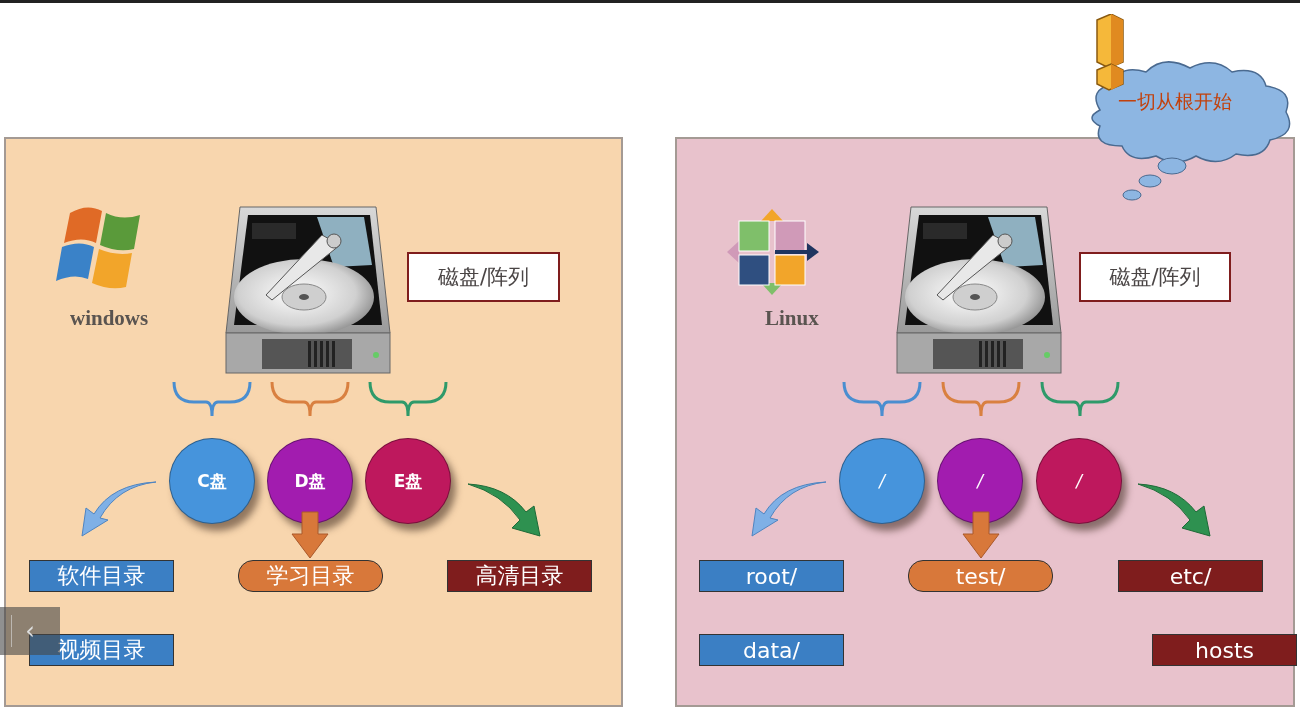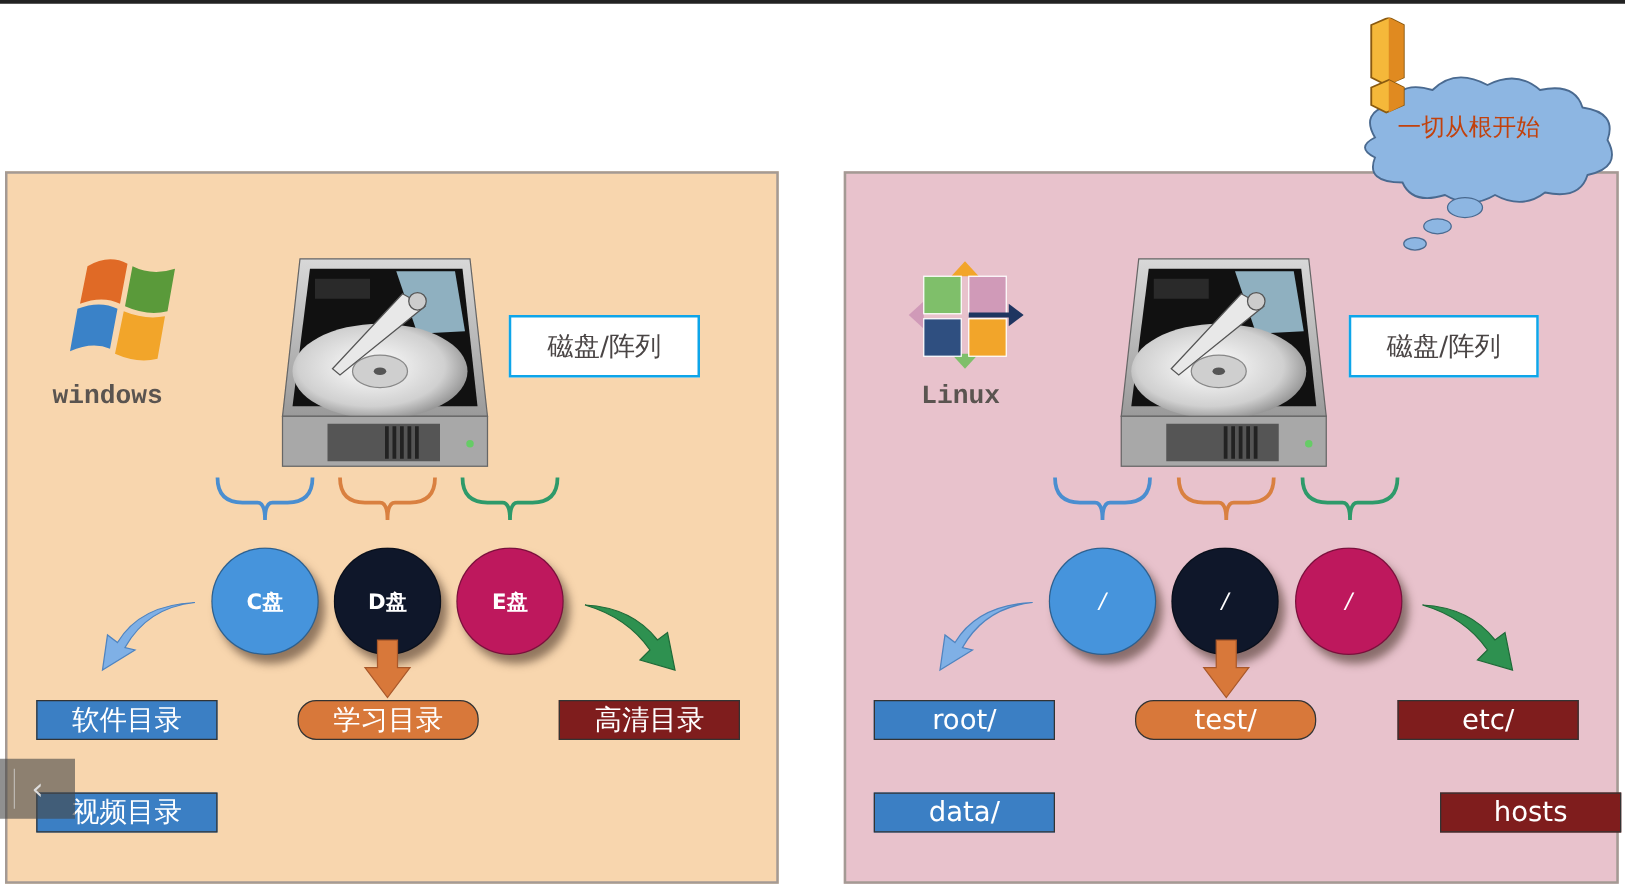--- a/index.html
+++ b/index.html
@@ -3,35 +3,35 @@
 <meta charset="utf-8">
 <style>
   html, body { margin:0; padding:0; }
   body { width:1300px; height:714px; background:#ffffff; position:relative; overflow:hidden;
          font-family:"DejaVu Sans", "Liberation Sans", sans-serif; }
   .topbar { position:absolute; left:0; top:0; width:1300px; height:3px; background:#222; }
   .panel { position:absolute; top:137px; height:570px; border:2px solid #a49a94; box-sizing:border-box; }
   .panel.win { left:4px; width:619px; background:#f8d6ae; }
   .panel.lin { left:675px; width:620px; background:#e8c2cc; }
   .os-logo { position:absolute; }
-  .os-label { position:absolute; font-weight:bold; font-size:21px; color:#5a5450; font-family:Liberation Mono, monospace; }
+  .os-label { position:absolute; font-weight:bold; font-size:21px; color:#5a5450; font-family:Liberation Serif, serif;margin-left:28px; }
   .hdd { position:absolute; }
-  .disk-label { position:absolute; background:#fff; border:2px solid #0ea5e9; font-size:21px; color:#4a4545;
+  .disk-label { position:absolute; background:#fff; border:2px solid #7f1d1d; font-size:21px; color:#4a4545;
                 display:flex; align-items:center; justify-content:center; box-sizing:border-box; }
   .brace { position:absolute; }
   .part { position:absolute; width:86px; height:86px; border-radius:50%; display:flex; align-items:center; justify-content:center;
           color:#fff; font-size:17px; font-weight:bold; box-shadow:5px 7px 7px rgba(60,40,30,.55); border:1px solid rgba(0,0,0,.35); box-sizing:border-box; }
   .arrow { position:absolute; overflow:visible; }
   .dir { position:absolute; width:145px; height:32px; display:flex; align-items:center; justify-content:center;
          color:#fff; font-size:22px; border:1px solid #333; box-sizing:border-box; }
   .blue { background:#3b7fc4; }
   .orange { background:#d8783a;border-radius:15px; }
   .green { background:#7f1d1d; }
   .cblue { background:#4694dc; }
-  .corange { background:#0f172a; }
+  .corange { background:#a21caf; }
   .cgreen { background:#be185d; }
   .cloud { position:absolute; }
   .cloud-text { position:absolute; left:1118px; top:89px; color:#c2410c; font-size:19px; }
   .prev-btn { position:absolute; left:0; top:607px; width:60px; height:48px; background:rgba(70,70,70,.6);
               display:flex; align-items:center; justify-content:center; color:#ddd; font-size:24px; cursor:pointer; }
   .prev-btn .bar { position:absolute; left:11px; top:8px; width:1px; height:32px; background:rgba(220,220,220,.6); }
 </style>
 </head>
 <body>
 

